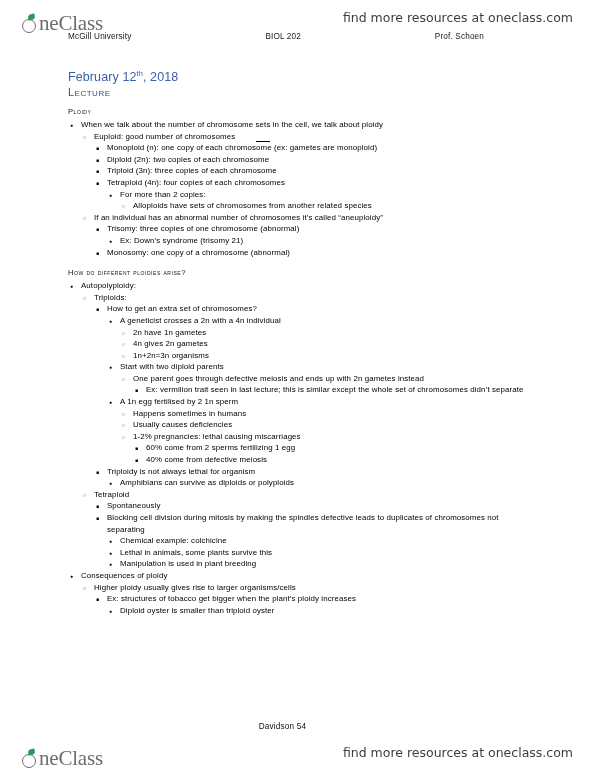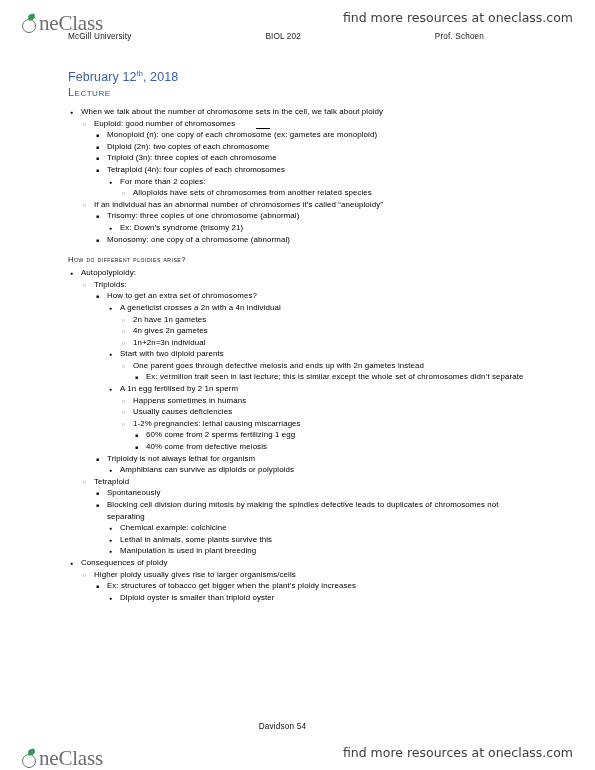--- a/index.html
+++ b/index.html
@@ -200,20 +200,21 @@
   <span>BIOL 202</span>
   <span>Prof. Schoen</span>
 </div>
 
 <div class="doc-date">
   <span>February 12</span><sup>th</sup><span>, 2018</span>
 </div>
 <div class="doc-sub">Lecture</div>
 
 <div class="outline">
+    <div class="sec-head">Ploidy</div>
     <ul class="lvl">
       <li class="item"><span class="marker m-disc"></span><span>When we talk about the number of chromosome <span class="spellcheck">sets</span> in the cell, we talk about ploidy</span><ul class="lvl d1">
           <li class="item"><span class="marker m-circle"></span><span>Euploid: good number of chromosomes</span><ul class="lvl d2">
               <li class="item"><span class="marker m-square"></span><span>Monoploid (n): one copy of each chromosome (ex: gametes are monoploid)</span></li>
               <li class="item"><span class="marker m-square"></span><span>Diploid (2n): two copies of each chromosome</span></li>
               <li class="item"><span class="marker m-square"></span><span>Triploid (3n): three copies of each chromosome</span></li>
               <li class="item"><span class="marker m-square"></span><span>Tetraploid (4n): four copies of each chromosomes</span><ul class="lvl d3">
                   <li class="item"><span class="marker m-disc"></span><span>For more than 2 copies:</span><ul class="lvl d4">
                       <li class="item"><span class="marker m-circle"></span><span>Alloploids have sets of chromosomes from another related species</span></li>
                     </ul></li>
@@ -228,21 +229,21 @@
         </ul></li>
     </ul>
     <div class="sec-head spaced">How do different ploidies arise?</div>
     <ul class="lvl">
       <li class="item"><span class="marker m-disc"></span><span>Autopolyploidy:</span><ul class="lvl d1">
           <li class="item"><span class="marker m-circle"></span><span>Triploids:</span><ul class="lvl d2">
               <li class="item"><span class="marker m-square"></span><span>How to get an extra set of chromosomes?</span><ul class="lvl d3">
                   <li class="item"><span class="marker m-disc"></span><span>A geneticist crosses a 2n with a 4n individual</span><ul class="lvl d4">
                       <li class="item"><span class="marker m-circle"></span><span>2n have 1n gametes</span></li>
                       <li class="item"><span class="marker m-circle"></span><span>4n gives 2n gametes</span></li>
-                      <li class="item"><span class="marker m-circle"></span><span>1n+2n=3n individual</span></li>
+                      <li class="item"><span class="marker m-circle"></span><span>1n+2n=3n organisms</span></li>
                     </ul></li>
                   <li class="item"><span class="marker m-disc"></span><span>Start with two diploid parents</span><ul class="lvl d4">
                       <li class="item"><span class="marker m-circle"></span><span>One parent goes through defective meiosis and ends up with 2n gametes instead</span><ul class="lvl d5">
                           <li class="item"><span class="marker m-square"></span><span>Ex: vermilion trait seen in last lecture; this is similar except the whole set of chromosomes didn’t separate</span></li>
                         </ul></li>
                     </ul></li>
                   <li class="item"><span class="marker m-disc"></span><span>A 1n egg fertilised by 2 1n sperm</span><ul class="lvl d4">
                       <li class="item"><span class="marker m-circle"></span><span>Happens sometimes in humans</span></li>
                       <li class="item"><span class="marker m-circle"></span><span>Usually causes deficiencies</span></li>
                       <li class="item"><span class="marker m-circle"></span><span>1-2% pregnancies: lethal causing miscarriages</span><ul class="lvl d5">

